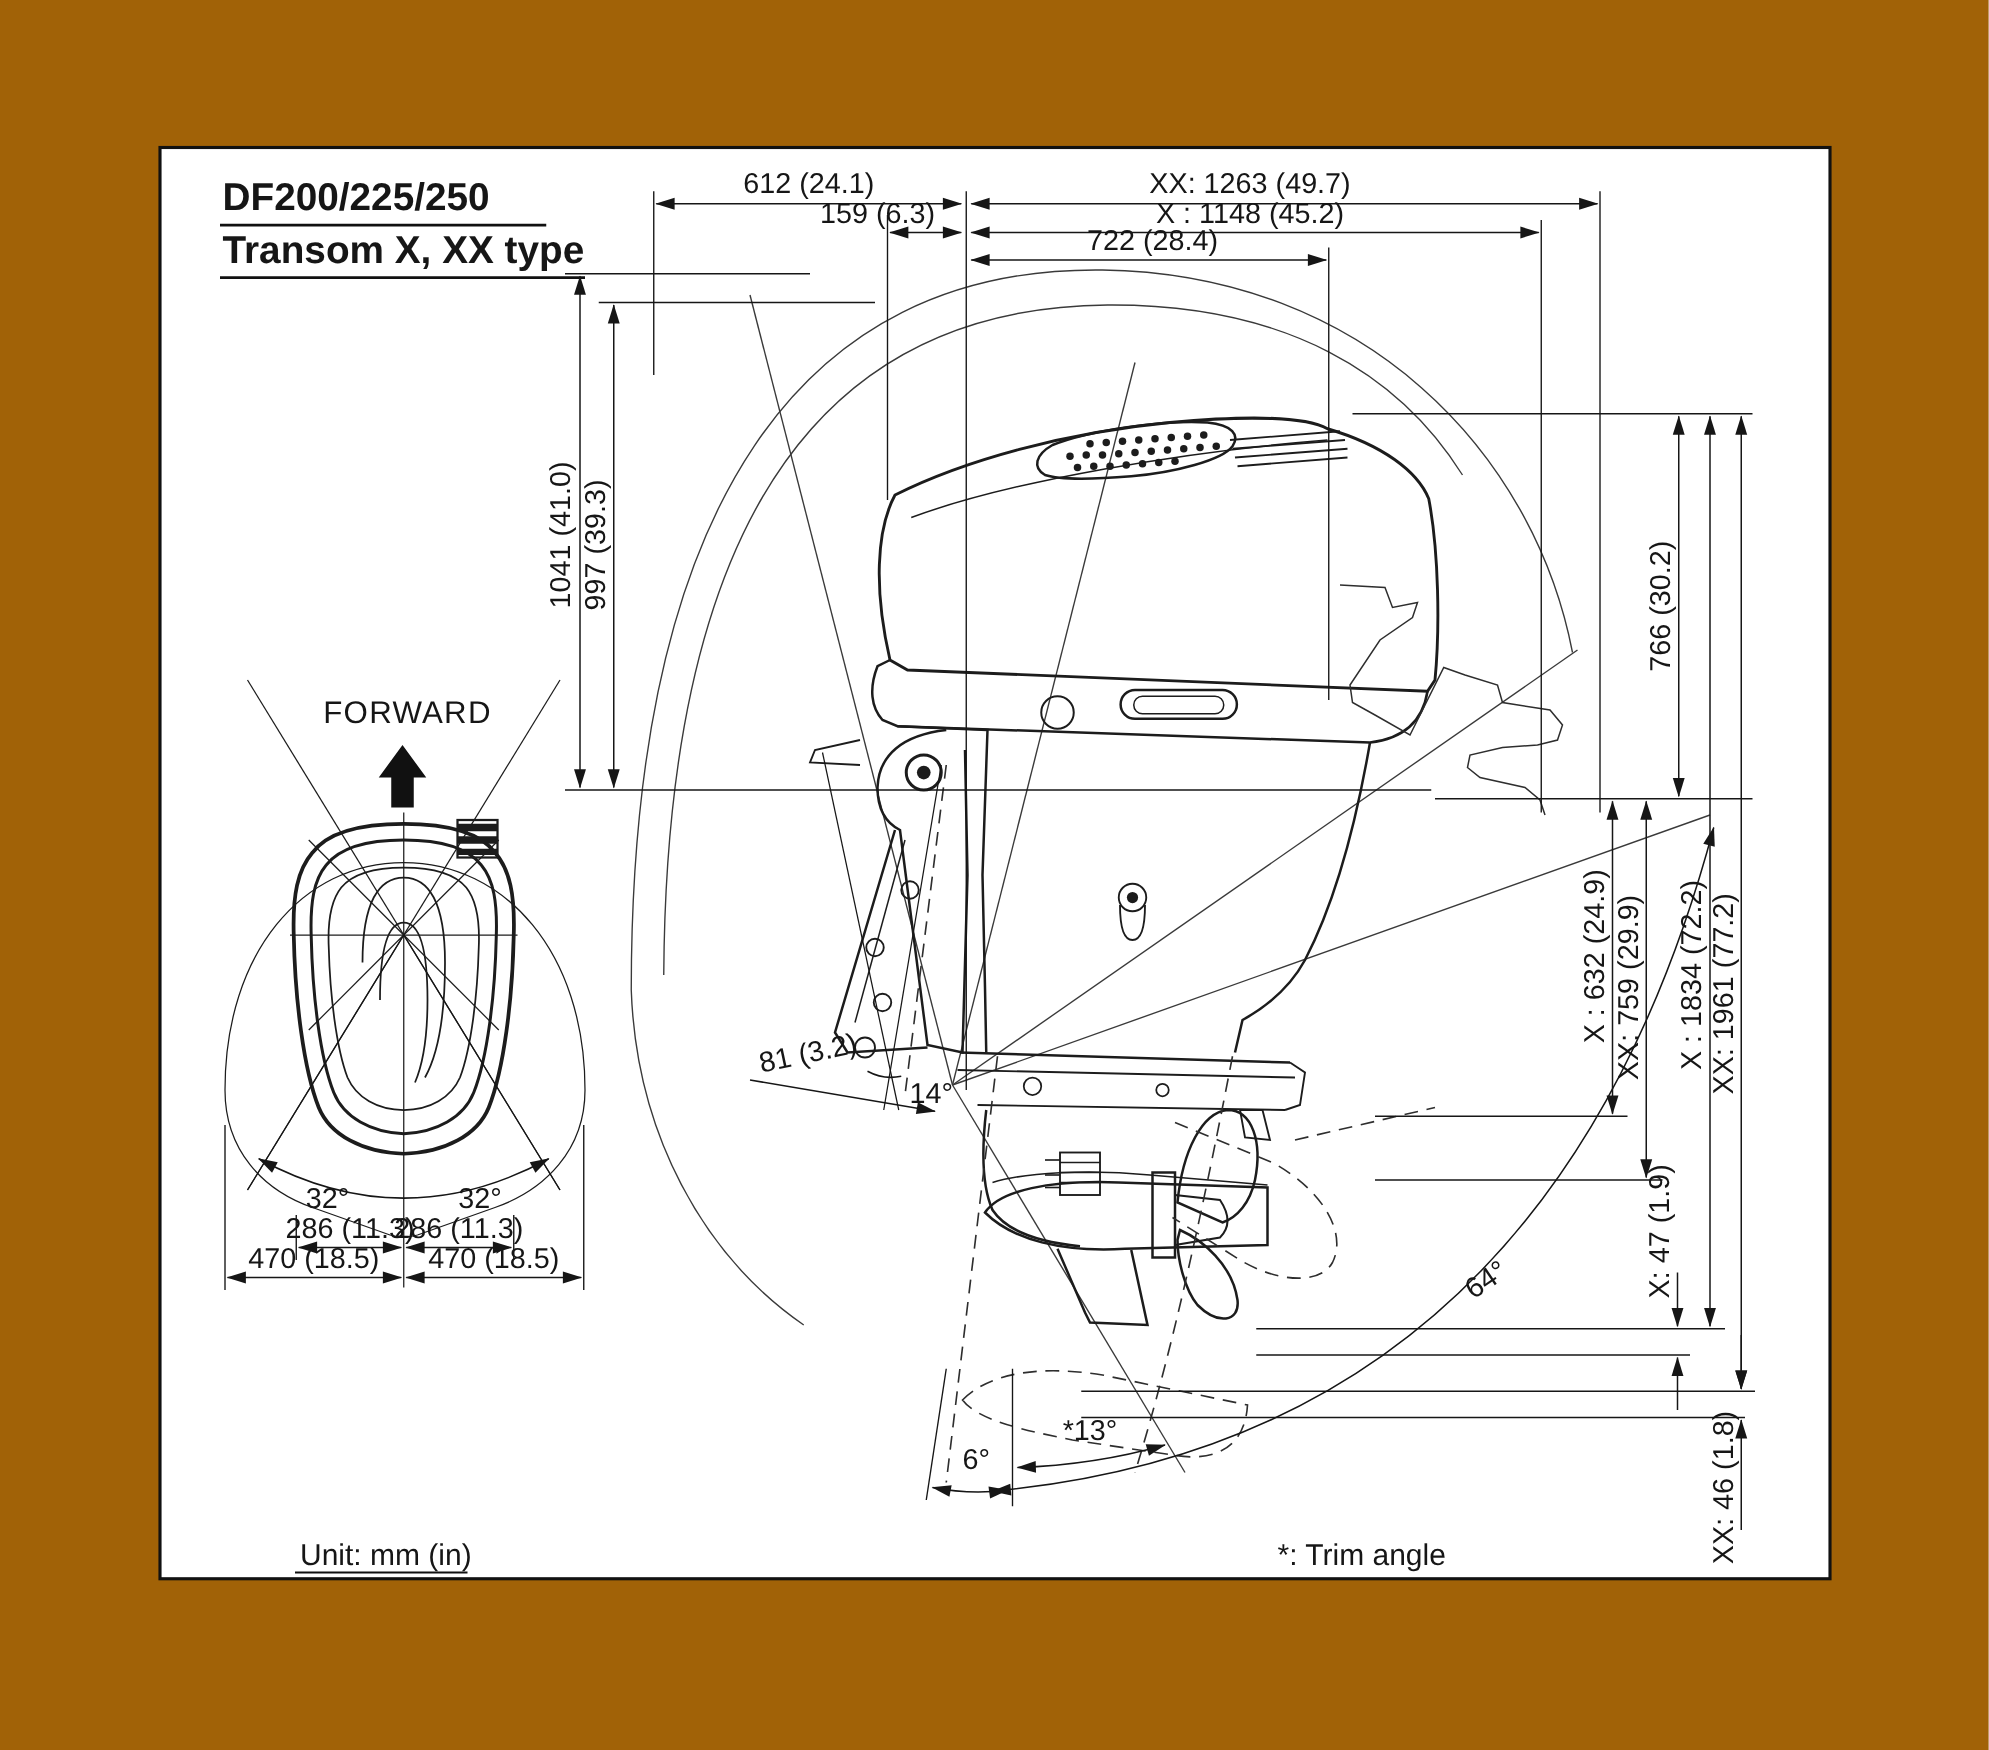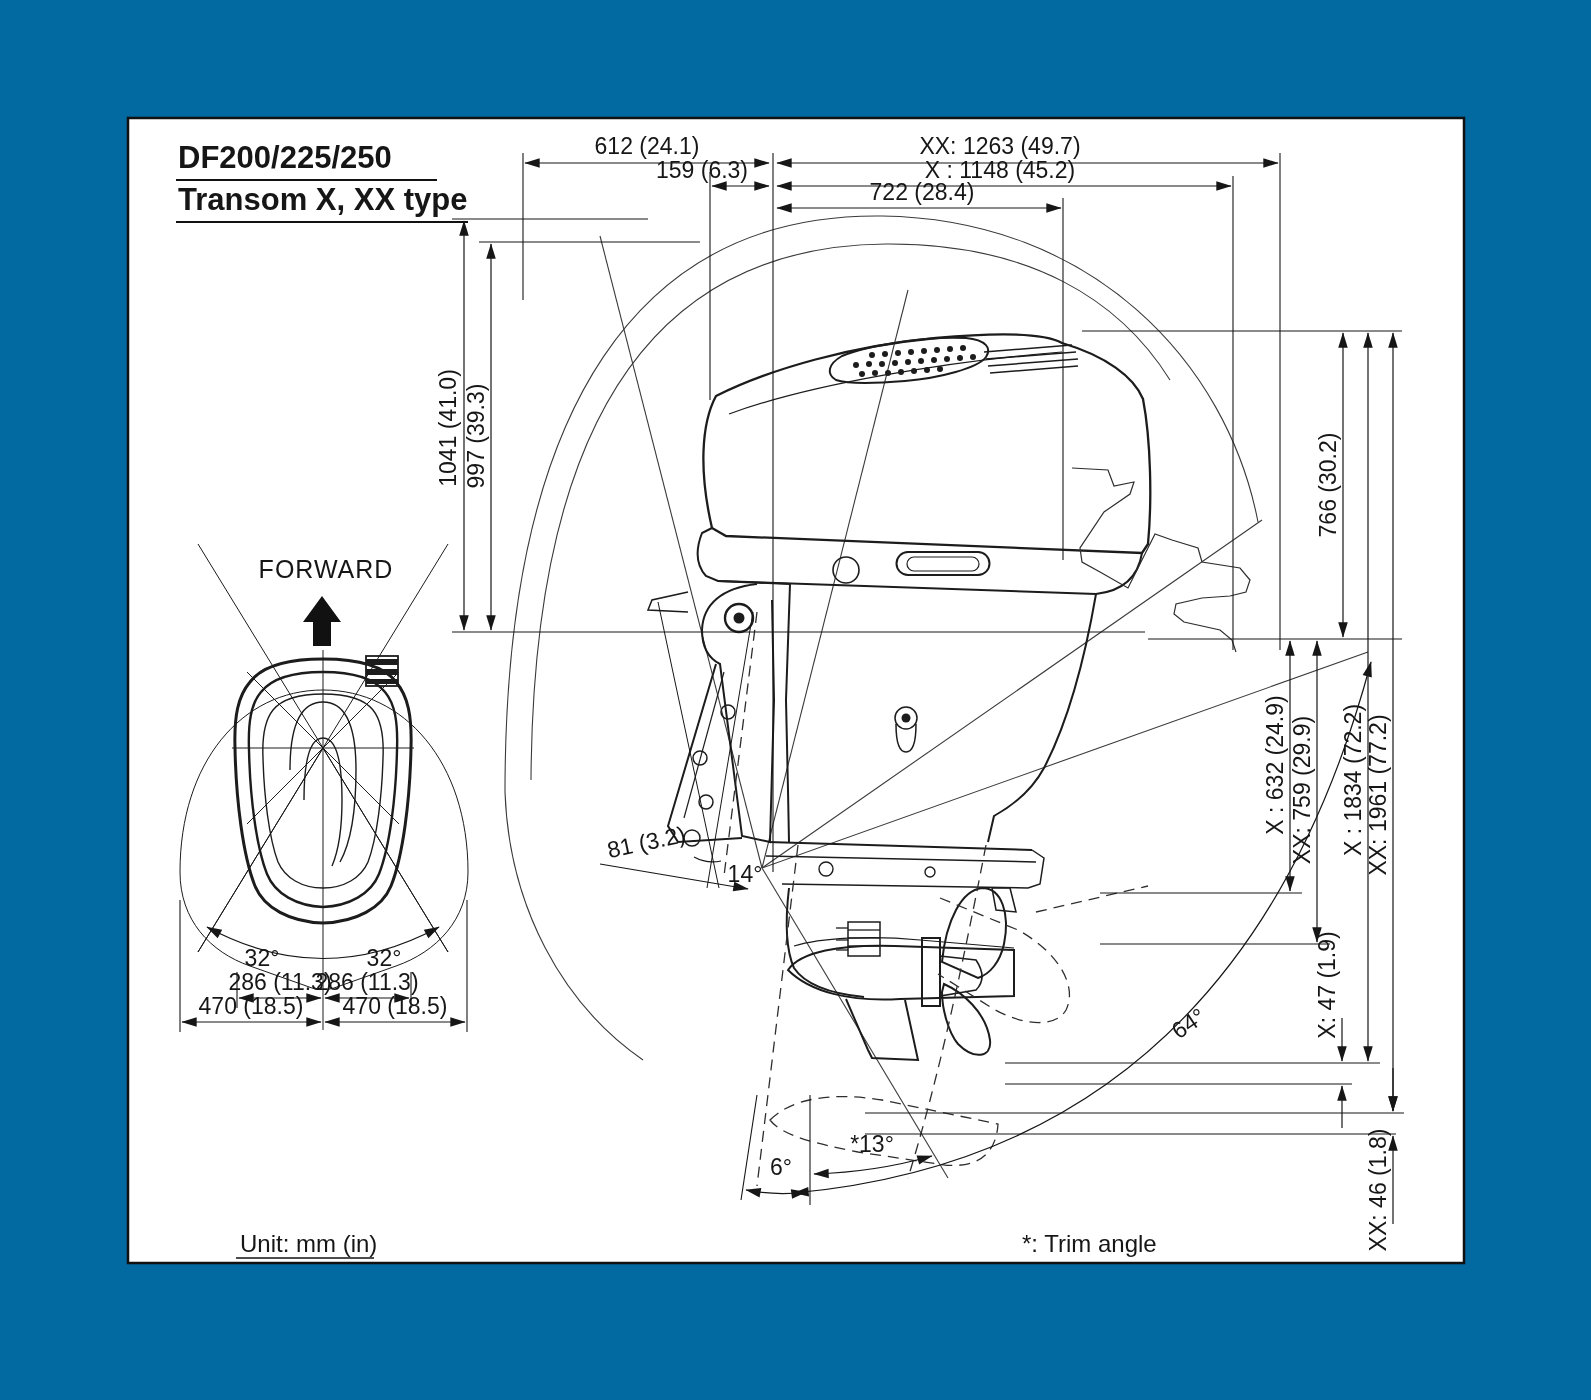--- a/index.html
+++ b/index.html
@@ -1,16 +1,16 @@
 <!DOCTYPE html>
 <html><head>
 <meta charset="utf-8">
 <style>
   html,body{margin:0;padding:0;background:#e9e9e7;}
-  #page{position:relative;width:1591px;height:1400px;background:#0369a1;font-family:"Liberation Sans",sans-serif;}
+  #page{position:relative;width:1591px;height:1400px;background:#a16207;font-family:"Liberation Sans",sans-serif;}
   svg text{fill:#161616;}
   .dimtxt{font-size:23px;}
   .angtxt{font-size:23px;}
   .title1{font-size:31px;font-weight:bold;}
   .note{font-size:24px;}
   .fwd{font-size:25px;letter-spacing:1px;}
 </style>
 </head>
 <body>
 

